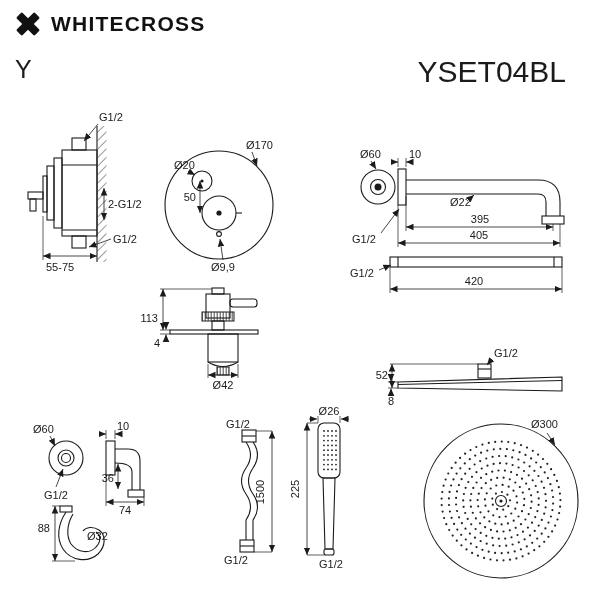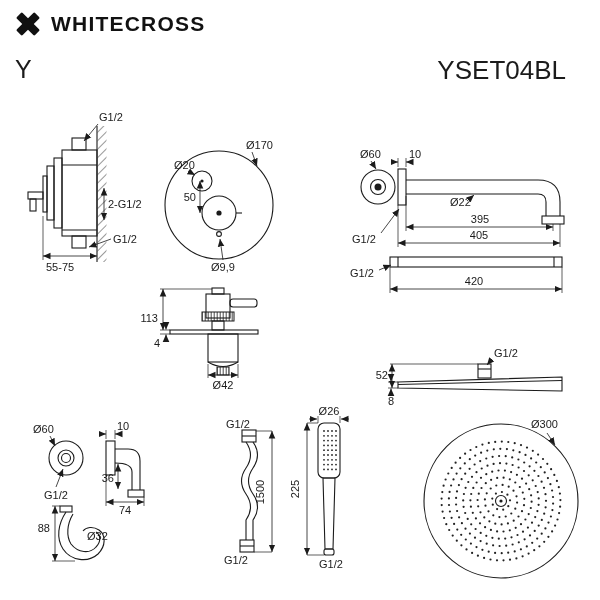--- a/index.html
+++ b/index.html
@@ -1,21 +1,21 @@
 <!DOCTYPE html>
 <html><head>
 <meta charset="utf-8">
 <style>
   html,body{margin:0;padding:0;background:#fff;}
   body{width:600px;height:600px;font-family:"Liberation Sans",sans-serif;color:#1b1b1b;}
   .page{position:relative;width:600px;height:600px;background:#fff;overflow:hidden;}
   .hdr-logo{position:absolute;left:13px;top:9px;display:flex;align-items:center;gap:8px;text-align:center;}
   .brand{font-size:21px;font-weight:800;letter-spacing:1.2px;color:#111;}
   .series{position:absolute;left:15px;top:55px;font-size:25px;font-weight:500;}
-  .model{position:absolute;right:34px;top:55px;font-size:26px;font-weight:500;}
+  .model{position:absolute;right:34px;top:55px;font-size:30px;font-weight:500;}
   svg.sheet{position:absolute;left:0;top:0;}
   .ln{stroke:#1b1b1b;stroke-width:1.1;fill:none;}
   .fillink{fill:#1b1b1b;stroke:none;}
   .ext{stroke:#1b1b1b;stroke-width:0.7;fill:none;}
   .dim,.lead{stroke:#1b1b1b;stroke-width:0.8;fill:none;}
   svg text{font-size:11px;fill:#1b1b1b;font-family:"Liberation Sans",sans-serif;}
   .ta-m{text-anchor:middle;}
   .ta-e{text-anchor:end;}
   .hatchfill{fill:url(#hatch);stroke:none;}
   .knurlrect{fill:url(#knurl);stroke:#1b1b1b;stroke-width:1;}

